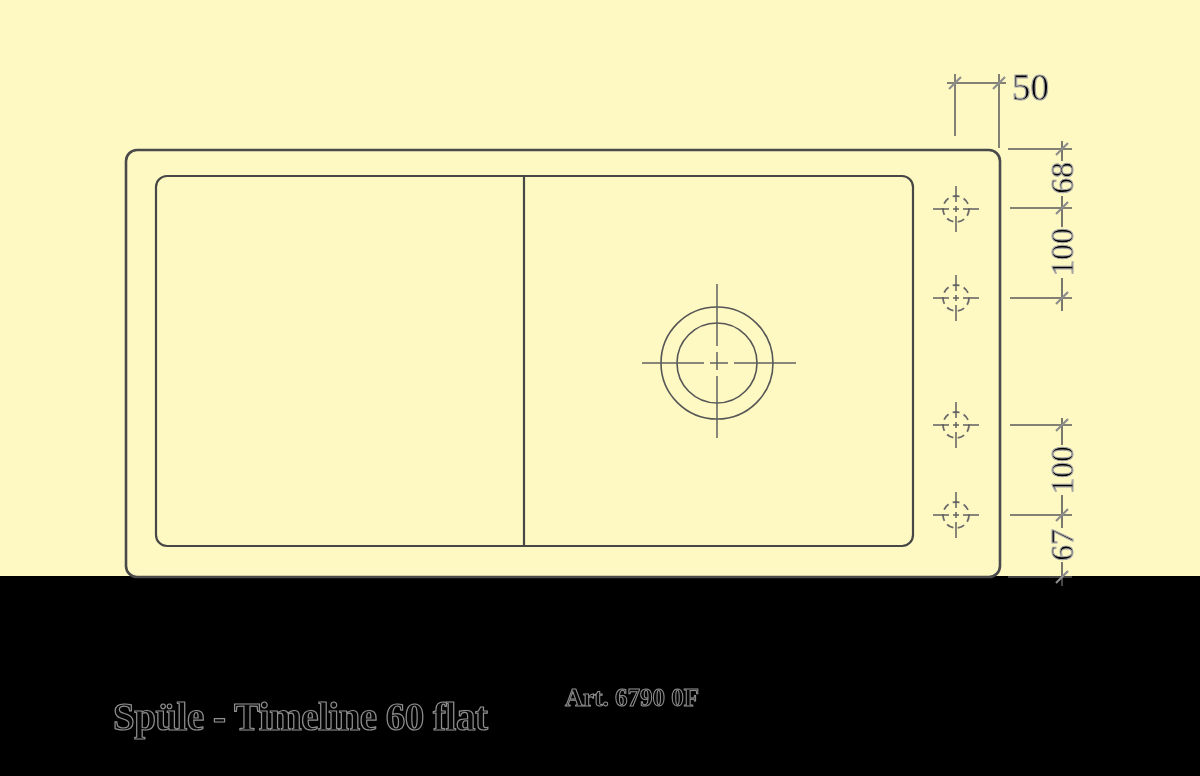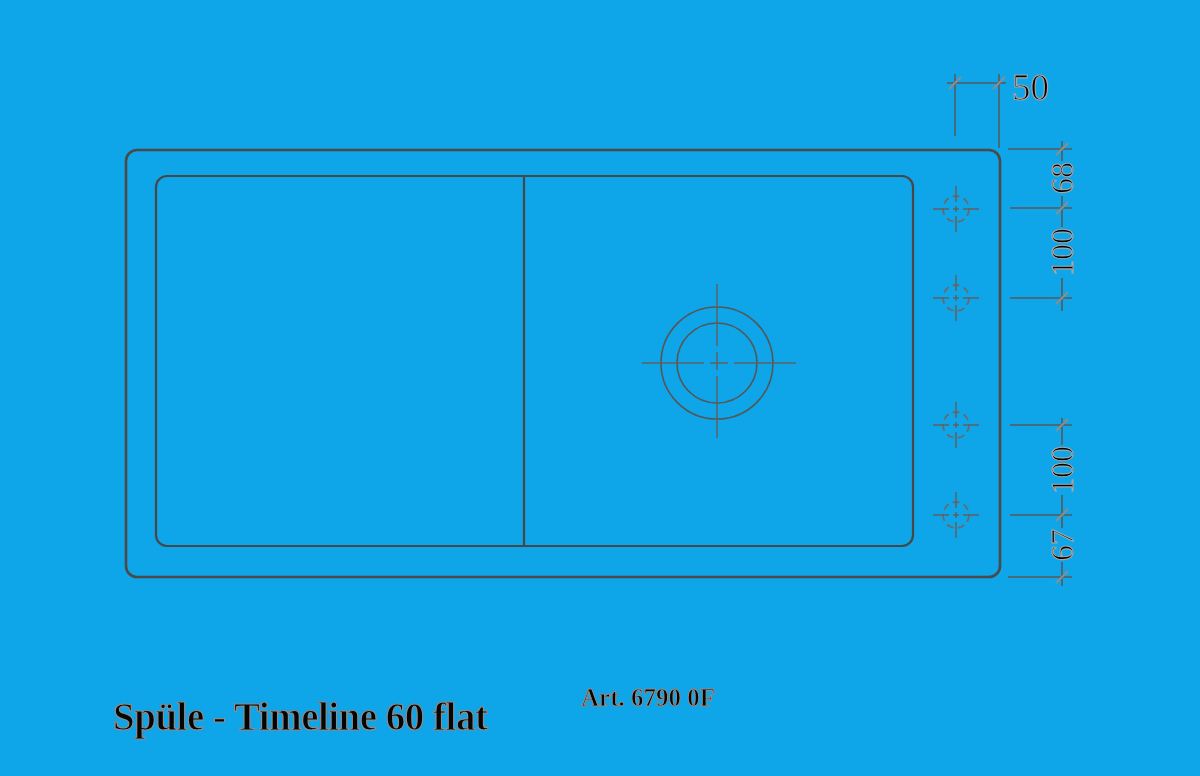--- a/index.html
+++ b/index.html
@@ -7,22 +7,22 @@
     padding: 0;
     background: #000;
     width: 1200px;
     height: 776px;
     overflow: hidden;
     font-family: "Liberation Serif", serif;
   }
   .stage {
     position: relative;
     width: 1200px;
-    height: 776px;
-    background: #0ea5e9;
+    height: 576px;
+    background: #fef9c3;
   }
   svg.drawing {
     position: absolute;
     left: 0;
     top: 0;
   }
   
   .outline   { fill: none; stroke: #4a4a4a; stroke-width: 2.6; }
   .outline2  { fill: none; stroke: #474747; stroke-width: 2.2; }
   .thin      { fill: none; stroke: #565656; stroke-width: 1.6; }
@@ -56,21 +56,20 @@
   .caption-title {
     left: 113px;
     top: 694px;
     font-size: 39px;
     letter-spacing: -0.5px;
   }
   .caption-article {
     left: 565px;
     top: 684px;
     font-size: 25px;
-    margin-left: 16px;
     -webkit-text-stroke: 1px #8e8e8e;
   }
 </style>
 </head>
 <body>
 
 <div class="stage">
 
   <svg class="drawing" width="1200" height="776" viewBox="0 0 1200 776">
 

